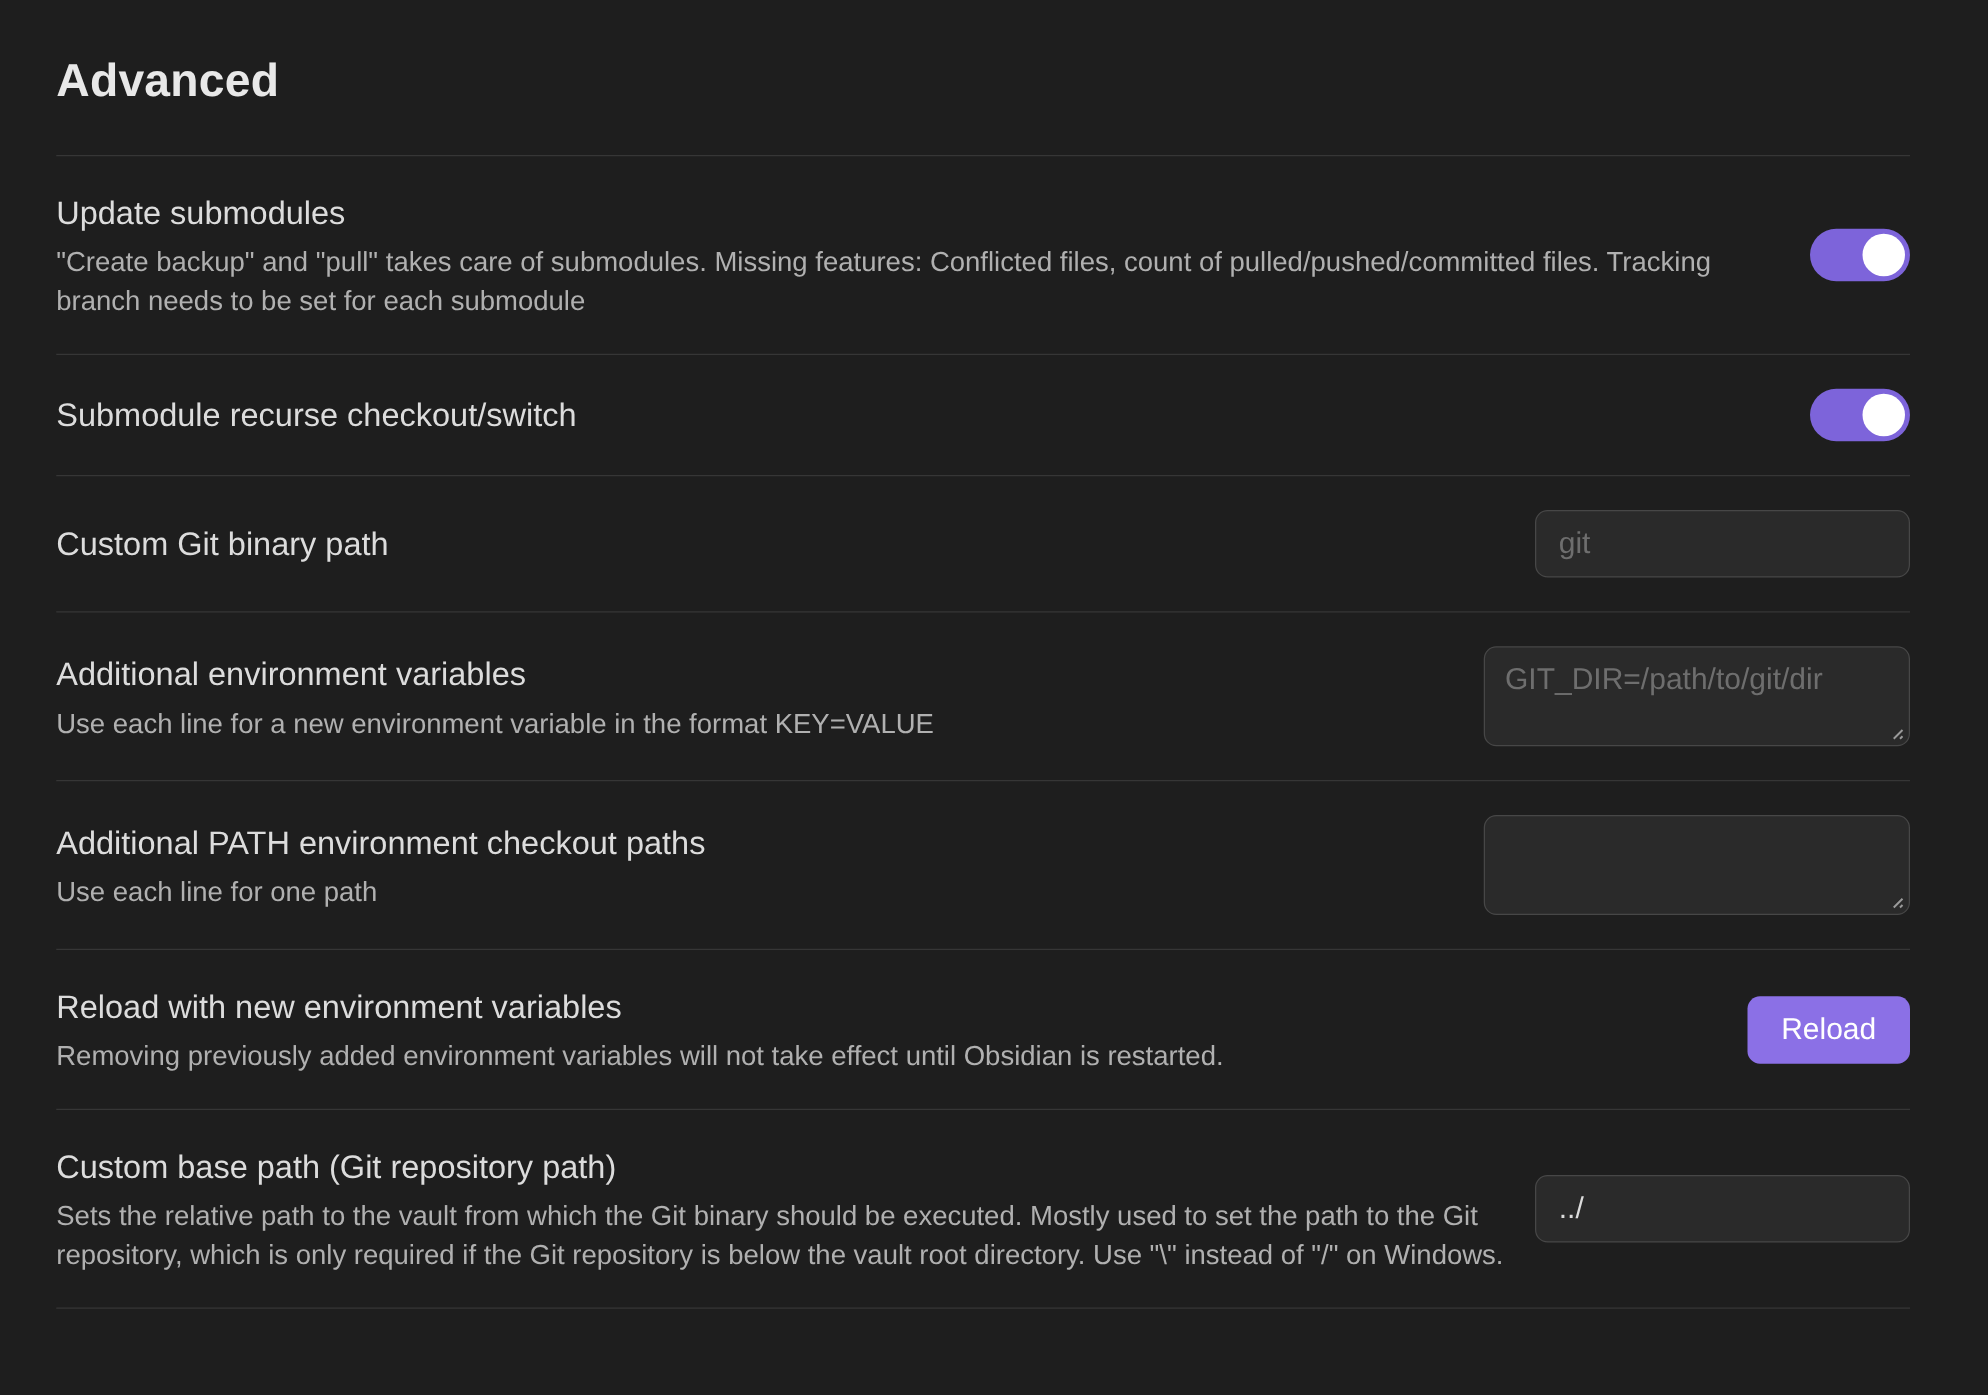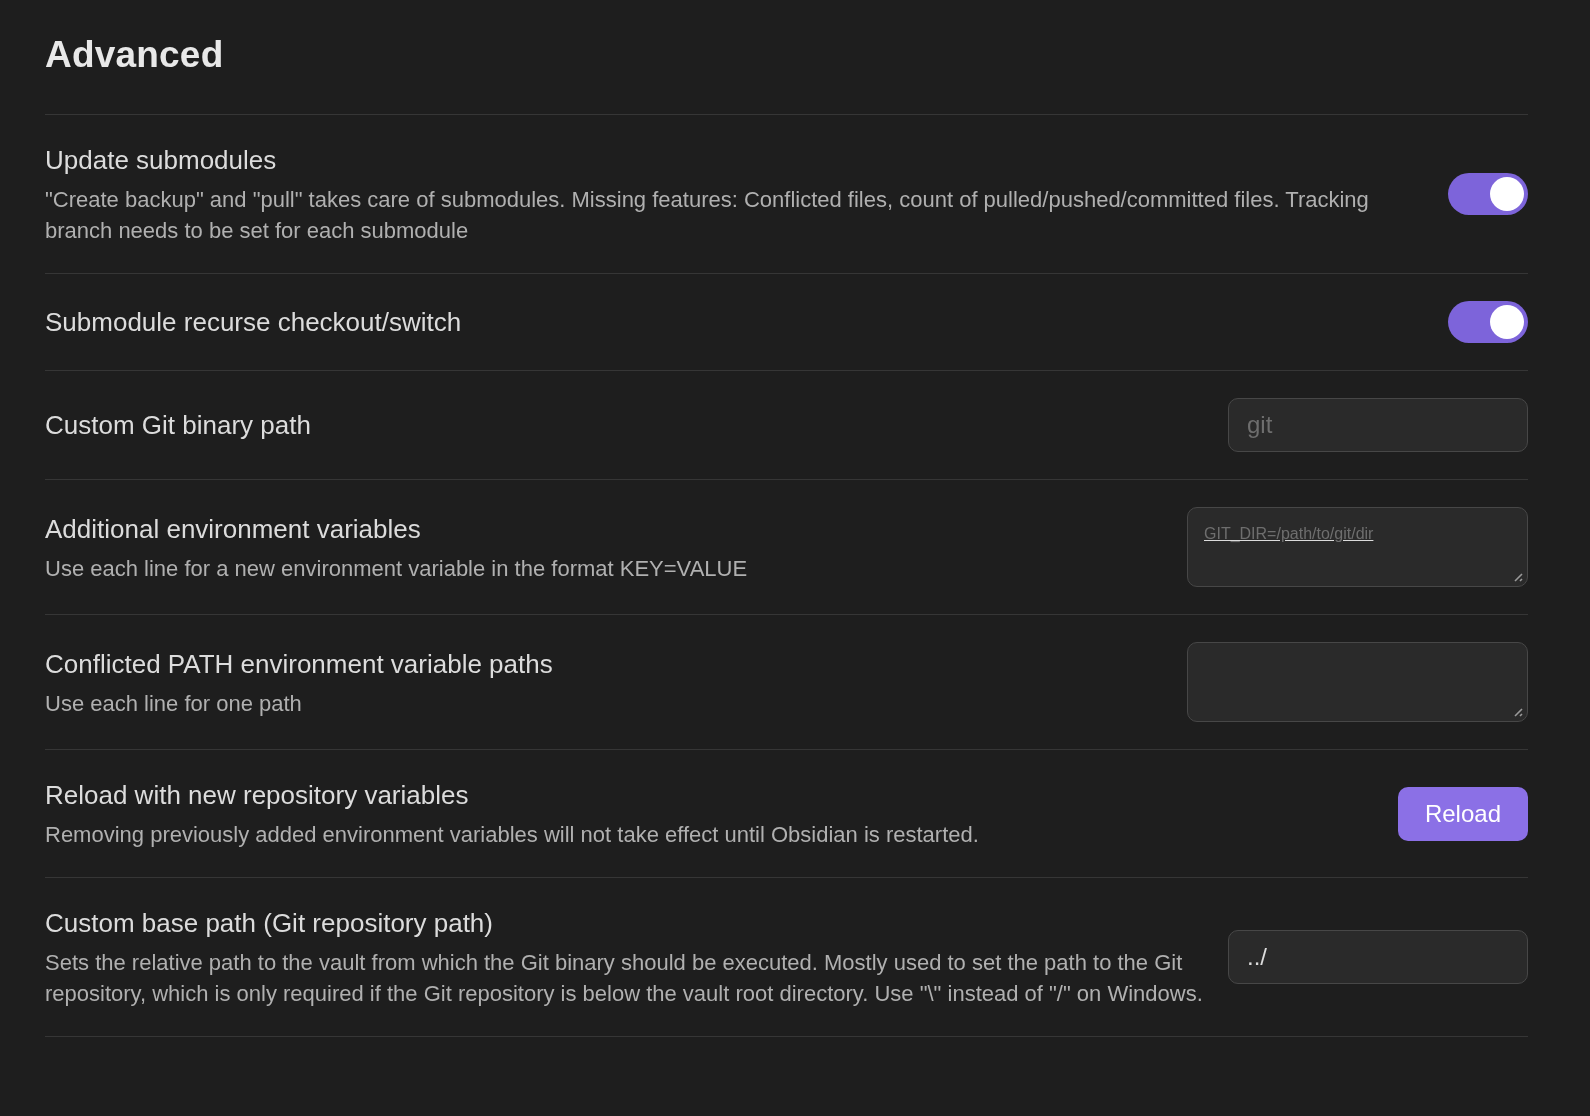--- a/index.html
+++ b/index.html
@@ -10,21 +10,21 @@
   }
   .page {
     width: 1590px;
     height: 1116px;
     box-sizing: border-box;
     background: var(--bg, #1e1e1e);
     padding: 34px 62px 0 45px;
     overflow: hidden;
   }
   h1.page-title {
-    margin: 0 0 38px 0;
+    margin: 10px 0 38px 0;
     font-size: 37px;
     font-weight: 700;
     letter-spacing: 0.2px;
     color: var(--heading, #e8e8e8);
   }
   .setting-item {
     display: flex;
     align-items: center;
     border-top: 1px solid var(--divider, #363636);
     padding: 27px 0;
@@ -94,25 +94,24 @@
     box-sizing: border-box;
     display: block;
     width: 341px;
     height: 80px;
     padding: 11px 16px;
     background: var(--input-bg, #2a2a2a);
     border: 1px solid var(--input-border, #474747);
     border-radius: 10px;
     color: var(--name, #dcdcdc);
     font-family: "Liberation Sans", "DejaVu Sans", sans-serif;
-    font-size: 16px;
+    font-size: 24px;
     line-height: 30px;
     resize: none;
     outline: none;
-    text-decoration: underline;
   }
   textarea.text-area::placeholder { color: var(--placeholder, #6e6e6e); opacity: 1; }
   .resize-grip {
     position: absolute;
     right: 4px;
     bottom: 4px;
     line-height: 0;
   }
   
   .accent-button {
@@ -180,38 +179,38 @@
             <svg width="15" height="15" viewBox="0 0 15 15">
               <path d="M13 6 L6 13 M13 11 L11 13" stroke="#9a9a9a" stroke-width="1.6" fill="none"></path>
             </svg>
           </span>
         </div>
       </div>
     </div>
 
     <div class="setting-item">
       <div class="setting-info">
-        <div class="setting-name">Conflicted PATH environment variable paths</div>
+        <div class="setting-name">Additional PATH environment checkout paths</div>
         <div class="setting-desc">Use each line for one path</div>
       </div>
       <div class="setting-control">
         <div class="textarea-wrap">
           <textarea class="text-area" placeholder="" style=""></textarea>
           <span class="resize-grip">
             <svg width="15" height="15" viewBox="0 0 15 15">
               <path d="M13 6 L6 13 M13 11 L11 13" stroke="#9a9a9a" stroke-width="1.6" fill="none"></path>
             </svg>
           </span>
         </div>
       </div>
     </div>
 
     <div class="setting-item">
       <div class="setting-info">
-        <div class="setting-name">Reload with new repository variables</div>
+        <div class="setting-name">Reload with new environment variables</div>
         <div class="setting-desc">Removing previously added environment variables will not take effect until Obsidian is restarted.</div>
       </div>
       <div class="setting-control">
         <button class="accent-button">Reload</button>
       </div>
     </div>
 
     <div class="setting-item">
       <div class="setting-info">
         <div class="setting-name">Custom base path (Git repository path)</div>

